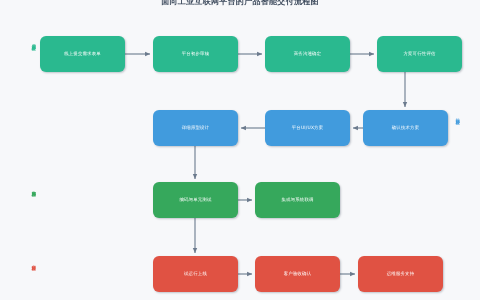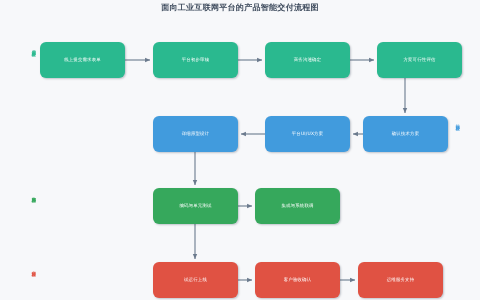--- a/index.html
+++ b/index.html
@@ -3,21 +3,21 @@
 <meta charset="utf-8">
 <style>
   html,body{margin:0;padding:0;}
   body{
     width:480px;height:300px;
     background:#f7f8fa;
     font-family:"DejaVu Sans","Liberation Sans",sans-serif;
     overflow:hidden;
     position:relative;
   }
-  #canvas{position:absolute;inset:0;margin-top:6px;}
+  #canvas{position:absolute;inset:0;}
 
   .title{
     position:absolute;
     left:0;right:0;top:-4px;
     text-align:center;
     font-size:8px;
     font-weight:bold;
     color:#3d4a5c;
     letter-spacing:.3px;
     white-space:nowrap;

